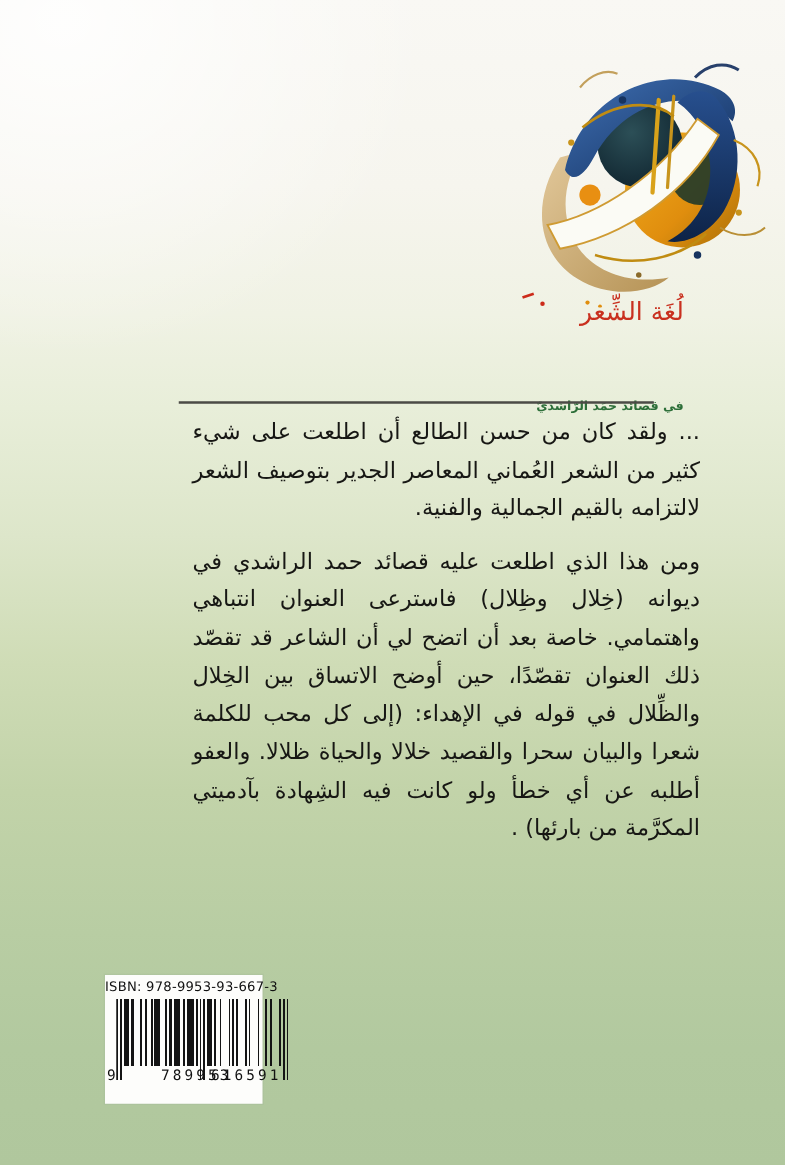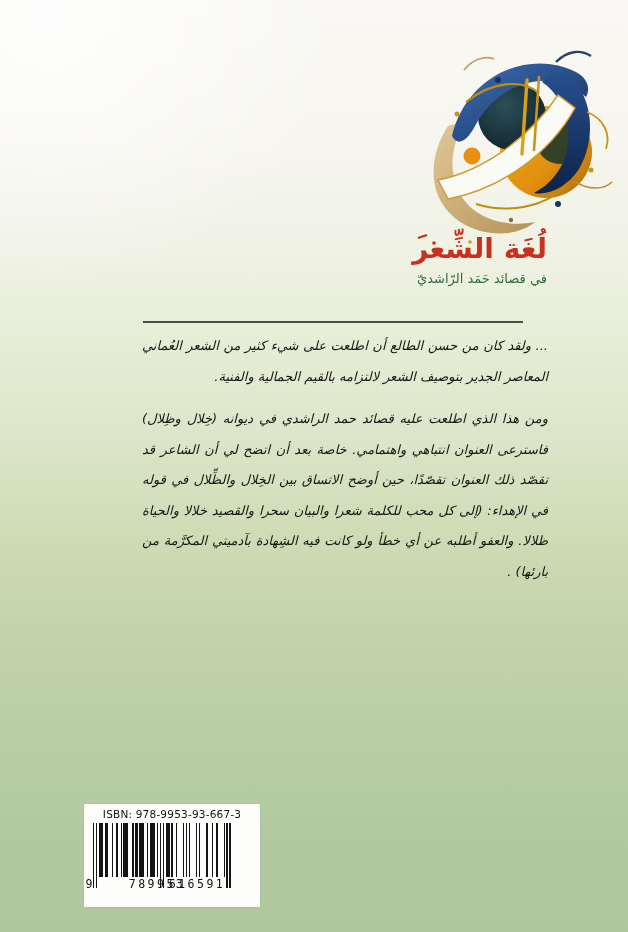--- a/index.html
+++ b/index.html
@@ -37,58 +37,58 @@
   }
 
   .header-block {
     position: absolute;
     top: 231px; right: 81px;
     width: 420px;
     direction: rtl;
     text-align: right;
   }
   .title {
-    font-size: 28px;
-    font-weight: bold;
+    font-size: 20px;
+    font-weight: normal;
     line-height: 36px;
     color: #c9301f;
     letter-spacing: 0;
   }
   .subtitle {
-    font-size: 13px;
-    font-weight: normal;
+    font-size: 10px;
+    font-weight: bold;
     line-height: 23px;
     color: #2d6f39;
+    margin-top: 47px;
   }
 
   .divider {
     position: absolute;
     left: 143px; top: 321px;
     width: 380px; height: 2px;
     background: #4b4b46;
   }
 
   .body-text {
     position: absolute;
-    left: 142px; top: 331px;
+    left: 154px; top: 331px;
     width: 406px;
     direction: rtl;
     text-align: justify;
     color: #171714;
-    font-size: 13px;
+    font-size: 18px;
     line-height: 30.5px;
-    font-style: italic;
   }
   .body-text p { margin: 0; }
   .body-text p + p { margin-top: 12px; }
 
   .barcode-box {
     position: absolute;
-    left: 84px; top: 804px;
-    width: 176px; height: 103px;
+    left: 84px; top: 780px;
+    width: 126px; height: 103px;
     background: #fdfdfb;
     box-shadow: 0 0 0 1px rgba(160,180,150,0.25);
   }
   .isbn-label {
     position: absolute;
     top: 4px; left: 0;
     width: 100%;
     text-align: center;
     font-size: 10.5px;
     color: #111;

